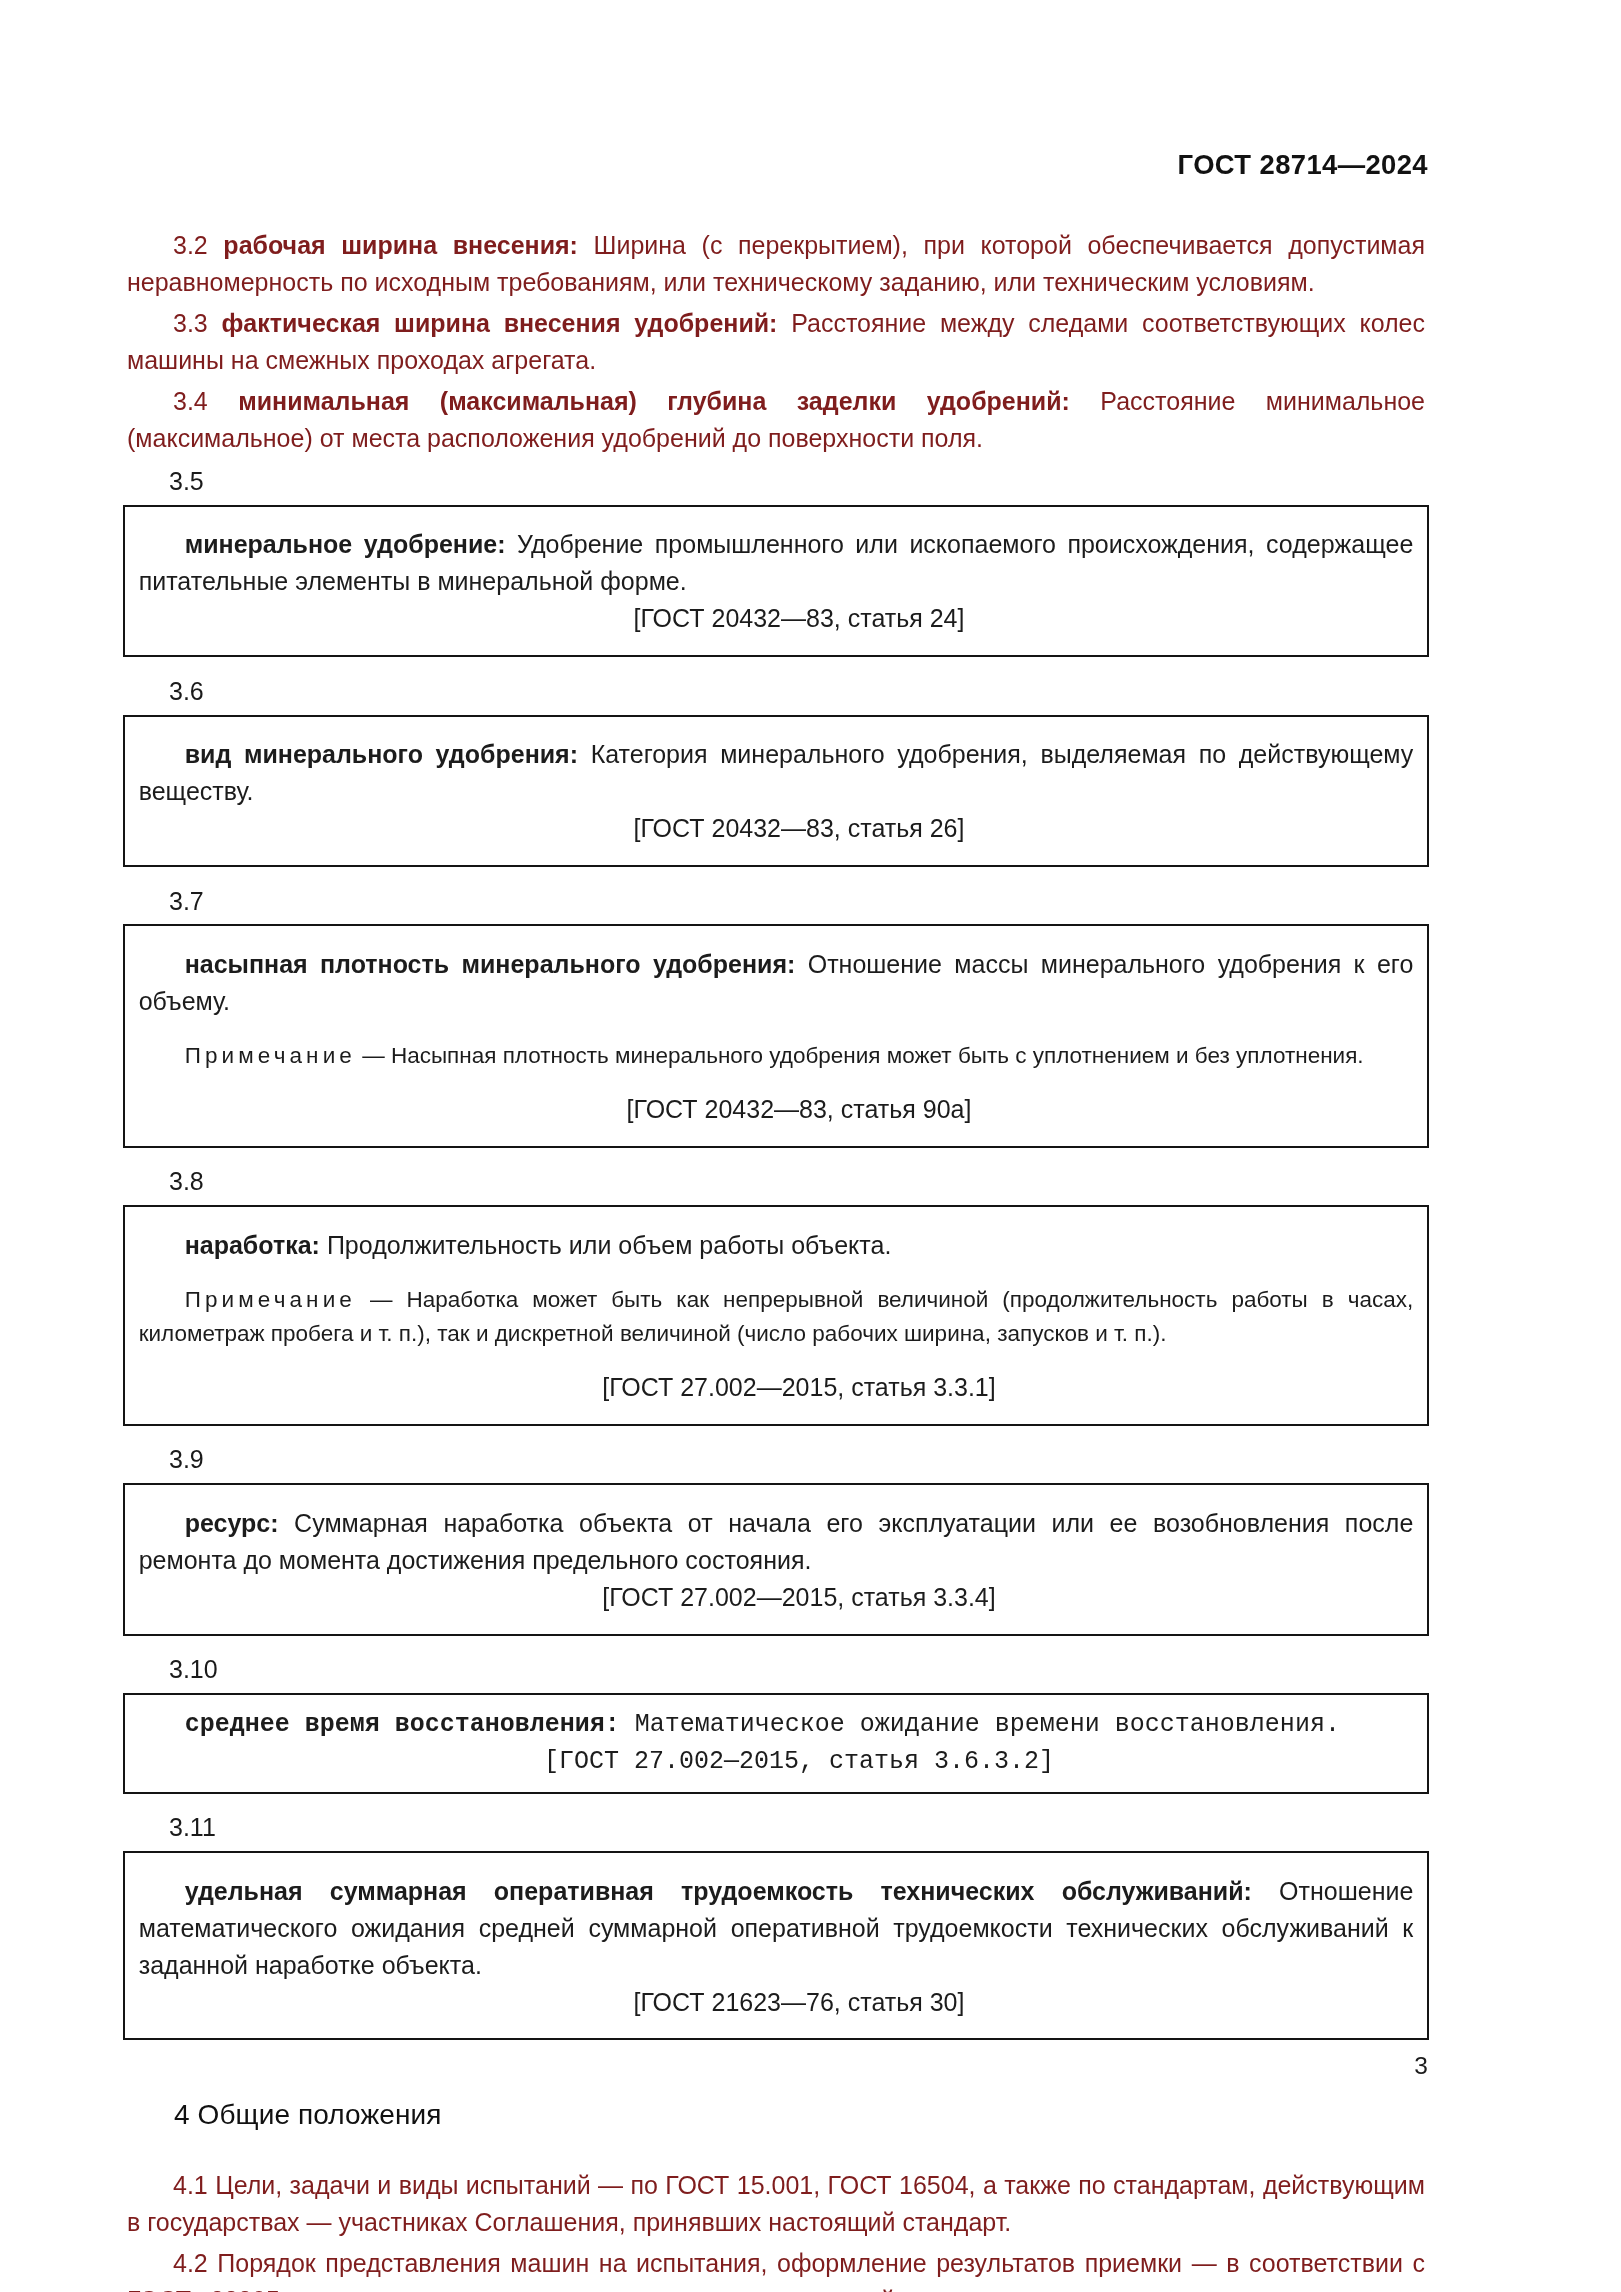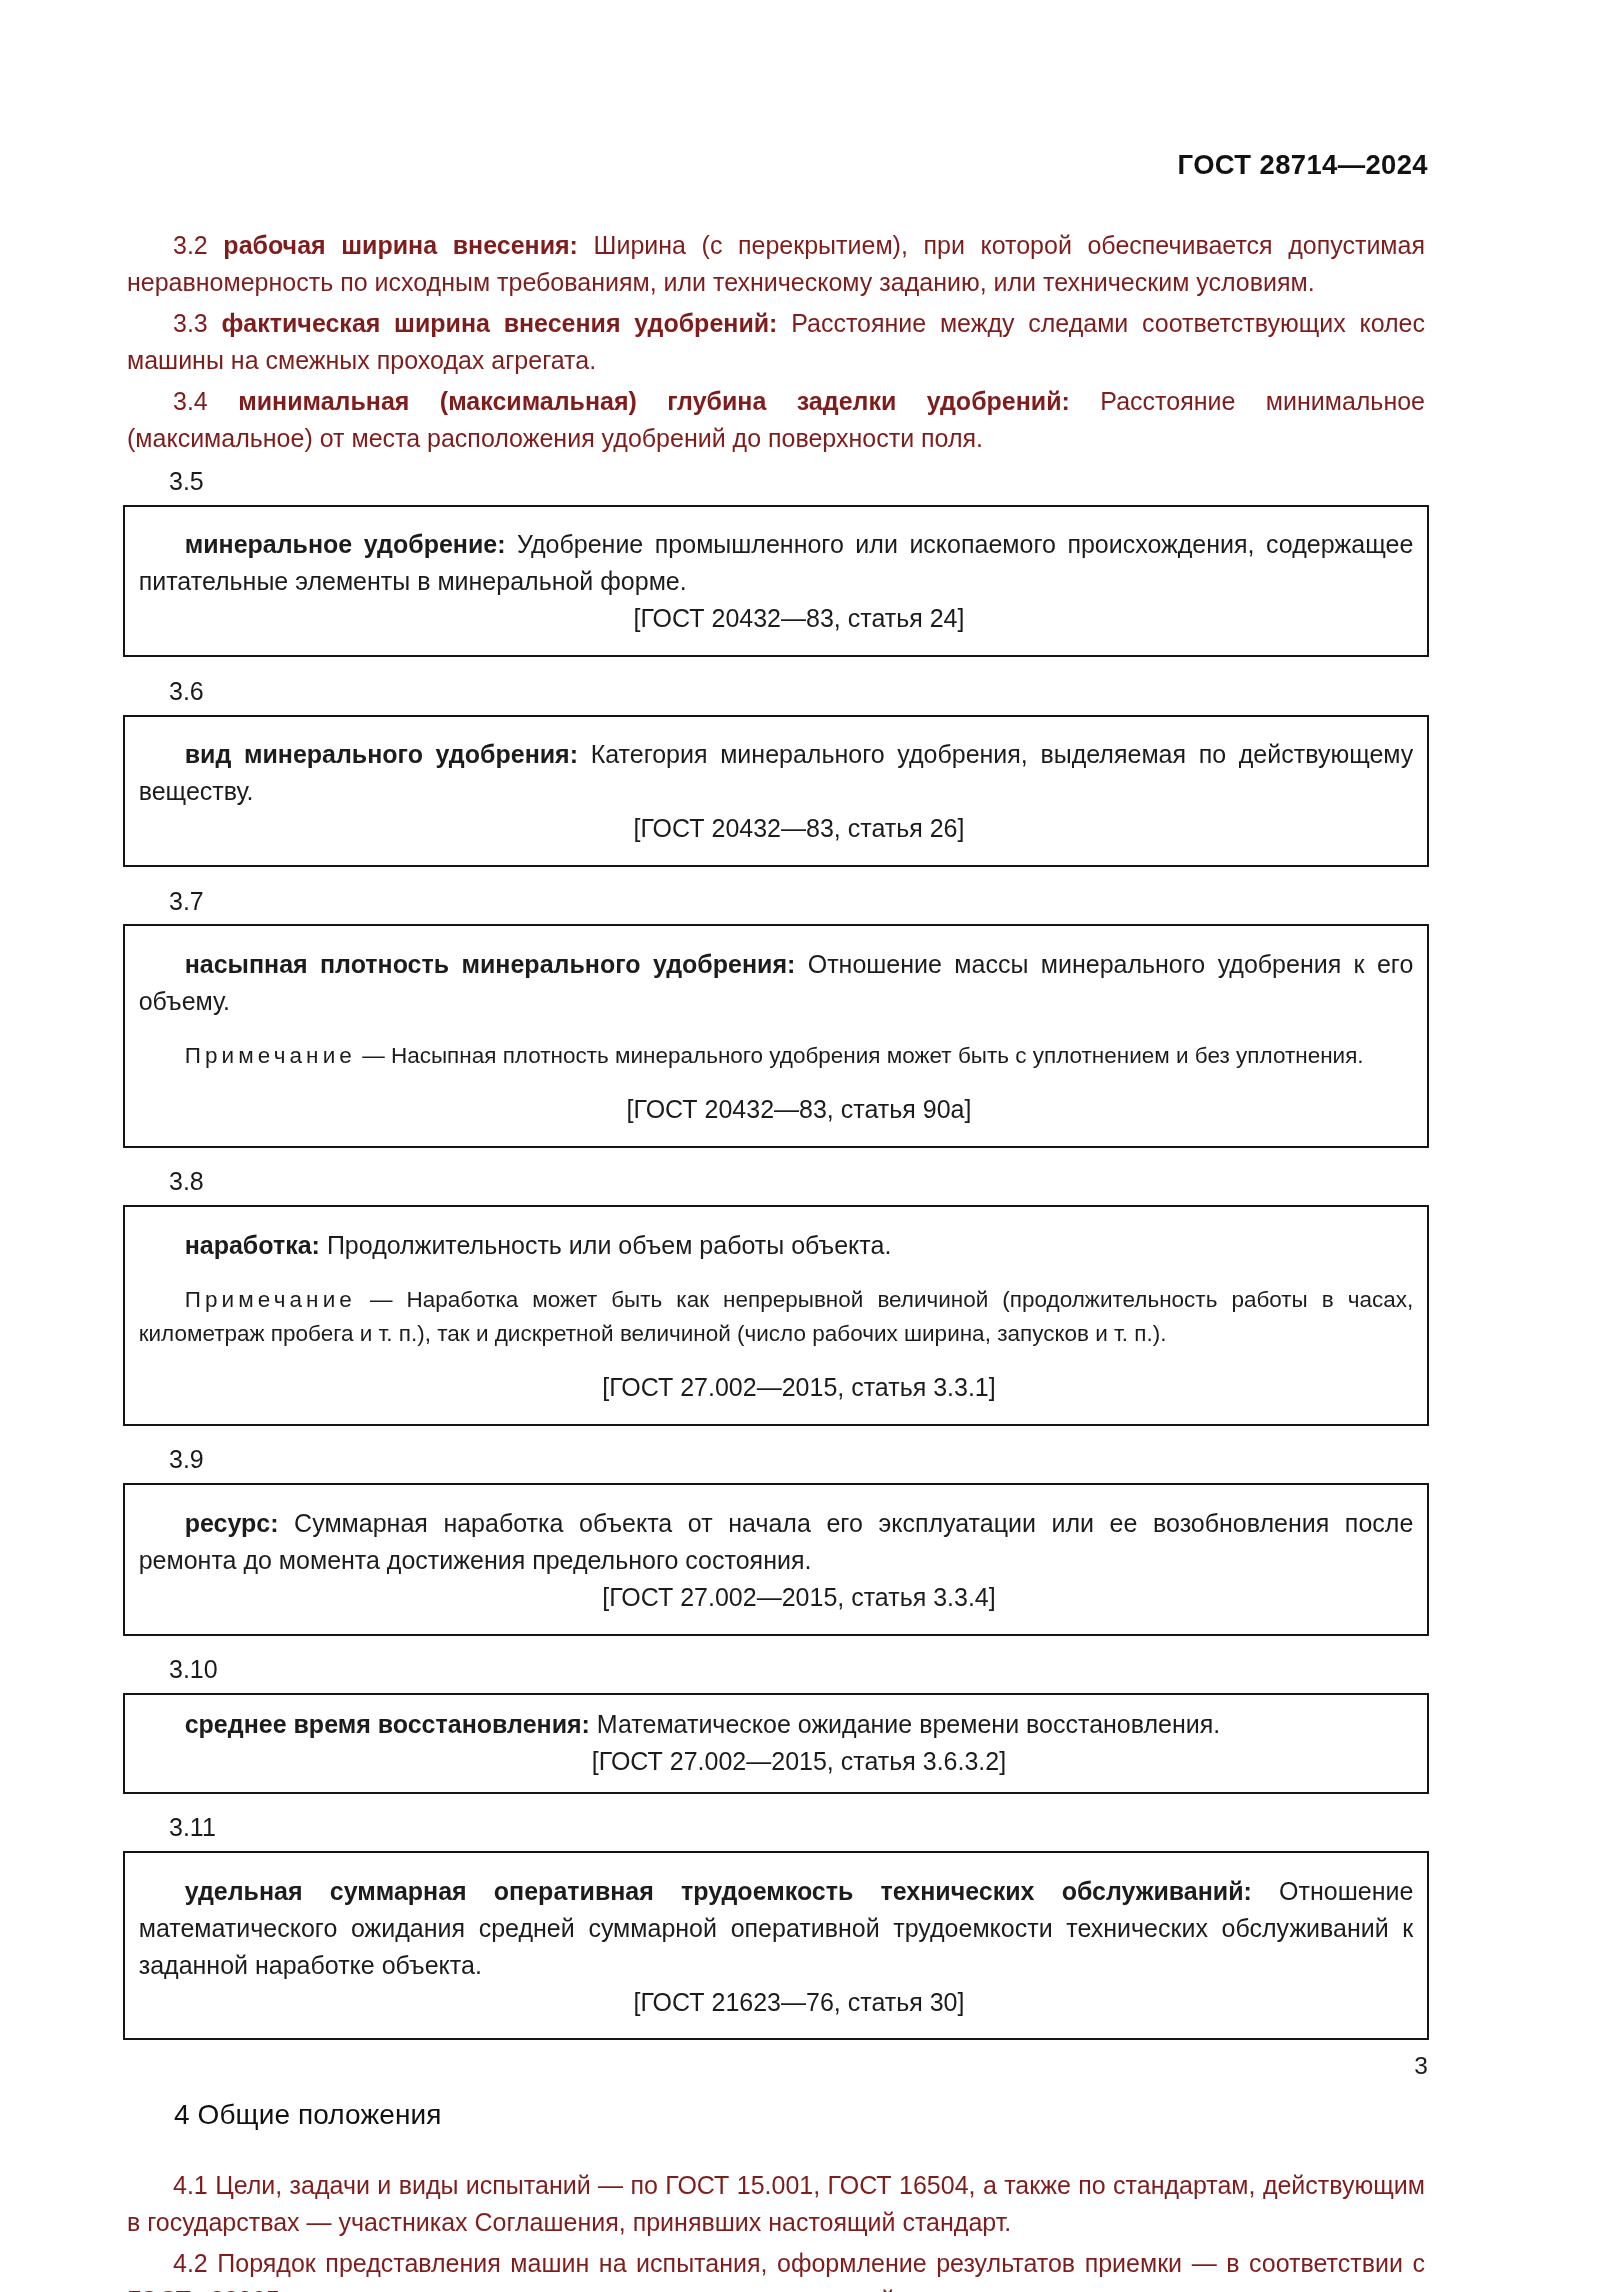--- a/index.html
+++ b/index.html
@@ -62,21 +62,21 @@
     padding-top: 2px;
   }
 
   
   .term-box {
     border: 2.5px solid #141414;
     box-sizing: border-box;
     padding: 19.6px 13.7px 17.6px 13.7px;
     margin-top: 4.9px;
   }
-  .term-box.tight { padding: 10.8px 13.7px 11.8px 13.7px; }
+  .term-box.tight { padding: 10.8px 13.7px 11.8px 13.7px; font-family: Liberation Mono, monospace; }
 
   .term-box p {
     margin: 0;
     font-size: 25px;
     line-height: 37px;
     text-align: justify;
     text-indent: 46px;
     color: #1c1c1c;
   }
   .term-box p.src {

